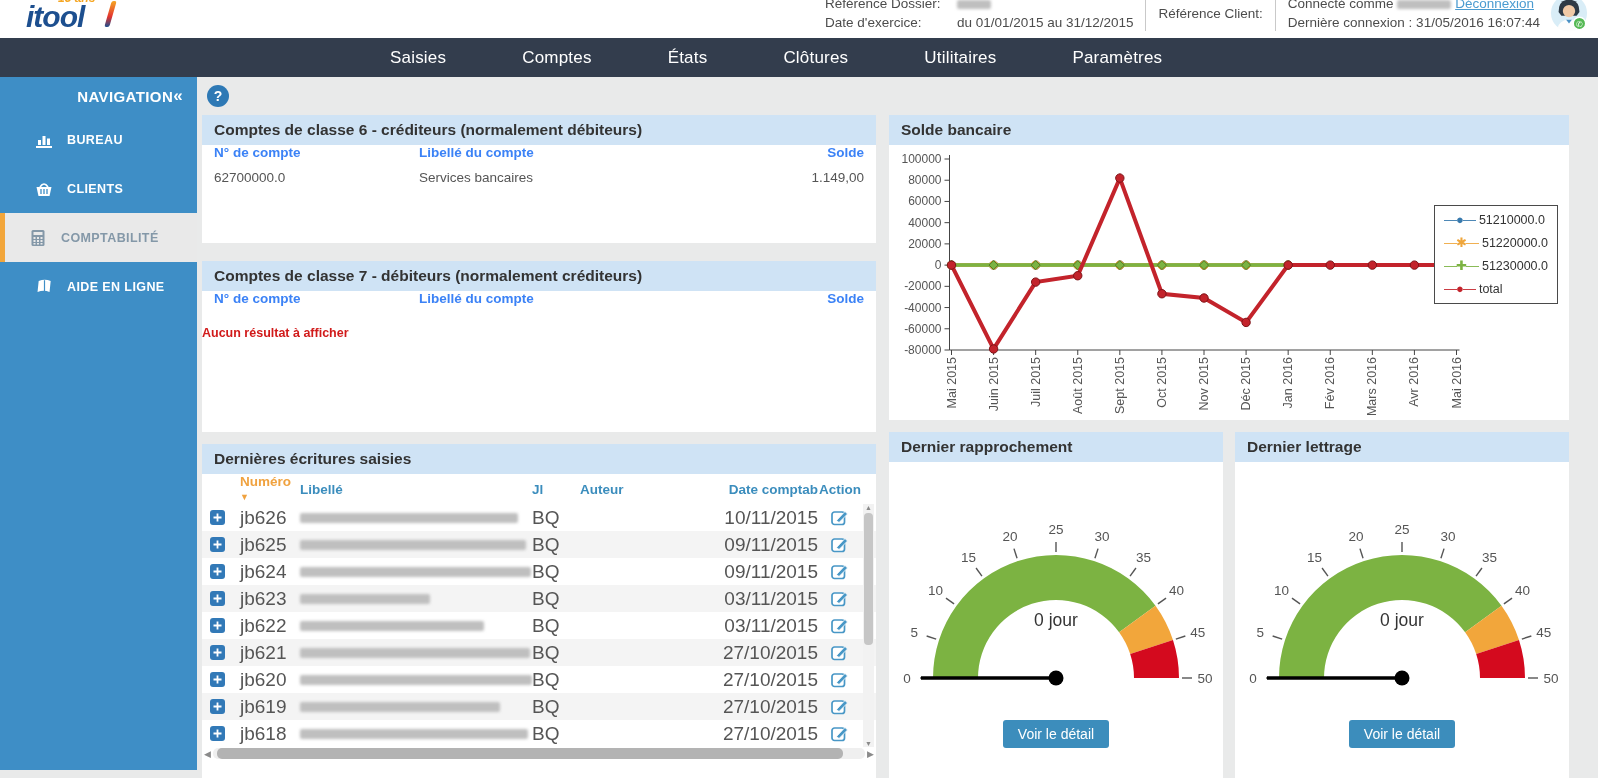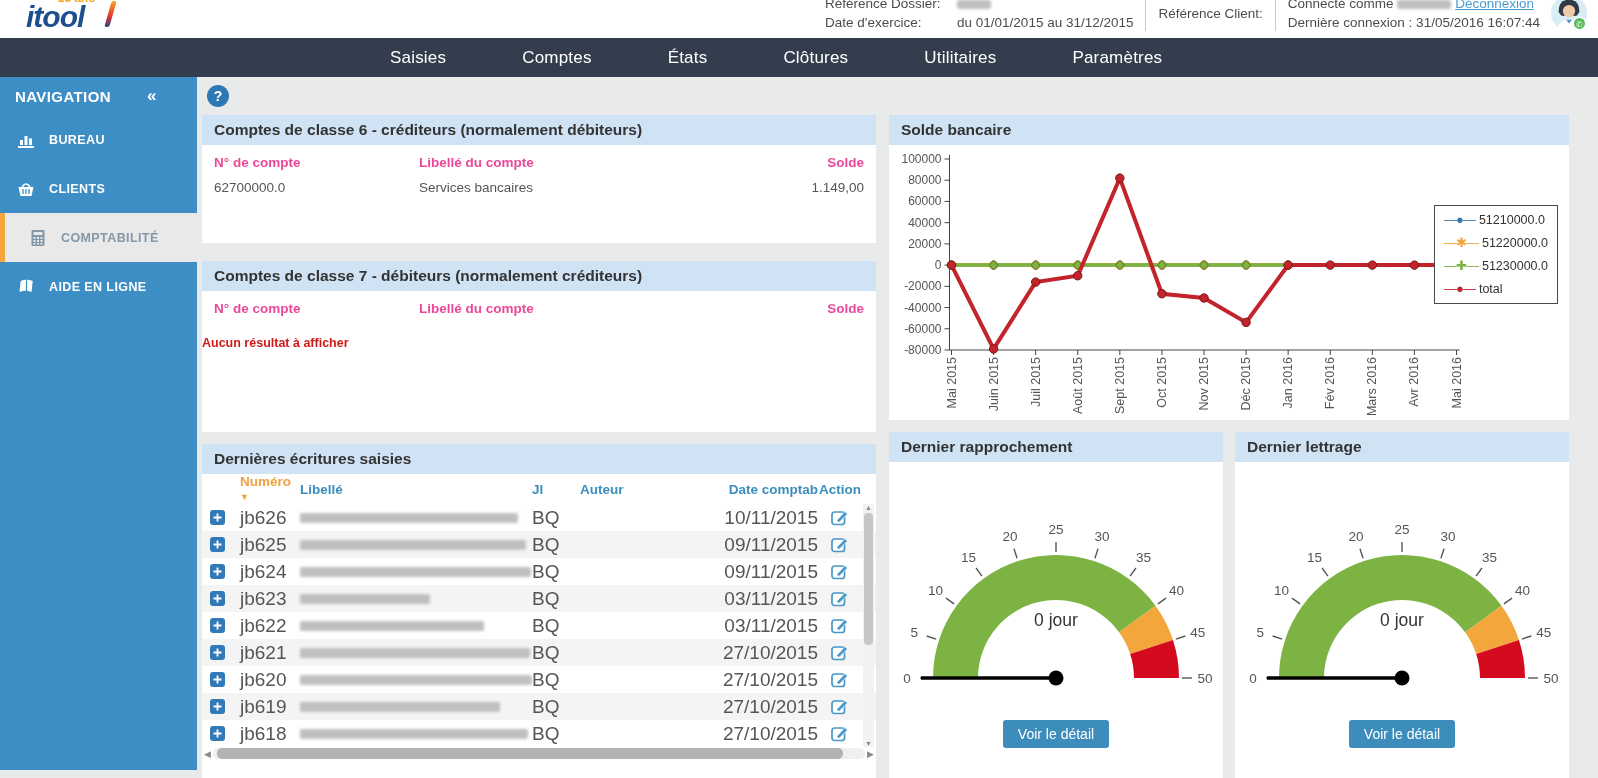--- a/index.html
+++ b/index.html
@@ -22,44 +22,44 @@
   .link { color:#4a9bd0; text-decoration:underline; cursor:pointer; }
   .avatar { width:38px; height:38px; margin-left:10px; position:relative; cursor:pointer; }
 
   
   .mainnav { height:39px; background:#333d4d; display:flex; align-items:center; padding-left:390px; gap:76px; }
   .nav-link { color:#fff; font-size:17px; letter-spacing:.2px; cursor:pointer; white-space:nowrap; }
 
   
   .shell { display:flex; height:693px; }
   .sidebar { width:197px; background:#3e8ec6; flex:none; color:#fff; }
-  .sb-head { display:flex; align-items:center; justify-content:flex-start; padding:9px 14px 9px 15px;
-             font-size:15px; font-weight:bold; letter-spacing:.4px;gap:36px; }
+  .sb-head { display:flex; align-items:center; justify-content:flex-end; padding:9px 14px 9px 15px;
+             font-size:15px; font-weight:bold; letter-spacing:.4px; }
   .sb-caret { font-size:17px; cursor:pointer; }
-  .sb-item { display:flex; align-items:center; height:49px; padding-left:17px; cursor:pointer;
+  .sb-item { display:flex; align-items:center; height:49px; padding-left:35px; cursor:pointer;
              font-size:12.5px; font-weight:bold; letter-spacing:.4px; --icon-detail:#3e8ec6; }
   .sb-item .sb-icon { width:18px; height:18px; margin-right:14px; flex:none; }
   .sb-item.active { background:#e9e9e9; color:#8498a8; border-left:5px solid #f2a63b; padding-left:24px;
                     --icon-detail:#e9e9e9; }
 
   
   .content { flex:1; padding:8px 30px 0 5px; position:relative; }
   .help-row { height:30px; }
   .help-icon { width:22px; height:22px; border-radius:50%; background:#2e79b5; color:#fff; font-weight:bold;
                font-size:14px; display:flex; align-items:center; justify-content:center; cursor:pointer; margin-left:5px; }
   .cols { display:flex; gap:13px; }
   .col-left { width:674px; flex:none; display:flex; flex-direction:column; }
   .col-right { flex:1; display:flex; flex-direction:column; }
 
   .panel { background:#fff; }
   .panel-header { background:#cfe3f5; padding:6px 12px; font-size:15.5px; font-weight:bold; color:#333; height:30px; }
 
   
   .acct-grid { display:grid; grid-template-columns:205px 1fr 120px; padding:0 12px; align-items:center; }
-  .acct-head { color:#ec4899; font-weight:bold; font-size:13.5px; padding-top:10px; padding-bottom:6px; }
+  .acct-head { color:#3b82f6; font-weight:bold; font-size:13.5px; padding-bottom:6px; }
   .acct-cell { color:#555; font-size:13.5px; padding:4px 0; }
   .t-right { text-align:right; }
   .empty-msg { color:#d11a1a; font-weight:bold; font-size:12.5px; text-align:left; padding-top:14px; }
 
   
   .ecr-grid { display:grid; grid-template-columns:30px 60px 1fr 48px 142px 96px 44px; align-items:center; padding:0 14px 0 8px; }
   .ecr-head { height:30px; }
   .ecr-head > div { color:#3b8dbd; font-weight:bold; font-size:13.5px; }
   .ecr-head .sorted { color:#f0a23f; }
   .sort-caret { font-size:9px; vertical-align:1px; }

